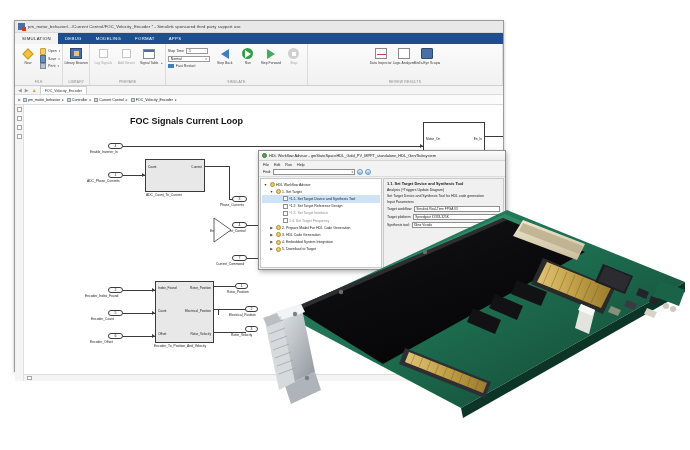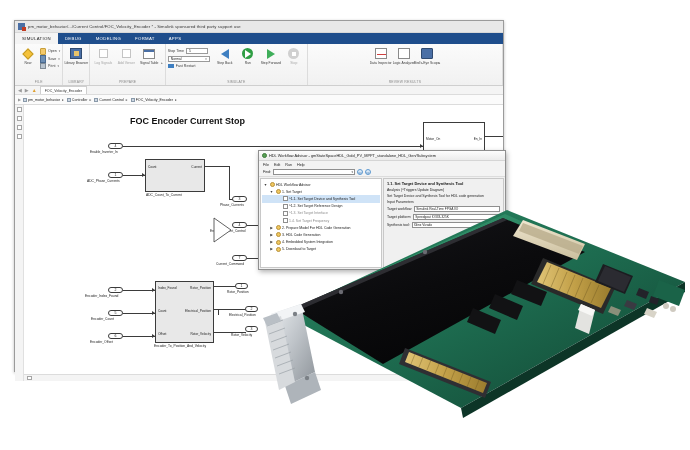--- a/index.html
+++ b/index.html
@@ -355,21 +355,21 @@
     <div class="canvaswrap">
       <div class="leftrail">
         <div class="railico"></div>
         <div class="railico"></div>
         <div class="railico"></div>
         <div class="railico"></div>
       </div>
 
       <div class="canvas">
 
-        <div class="dtitle" style="left:106px; top:11px;">FOC Encoder Current Stop</div>
+        <div class="dtitle" style="left:106px; top:11px;">FOC Signals Current Loop</div>
 
         <div class="port" style="left:84px; top:38px; width:15px;">4</div>
         <div class="plabel" style="left:66px; top:45px;">Enable_Inverter_In</div>
         <div class="wire h" style="left:99px; top:41px; width:300px;"></div>
         <div class="arrowhead" style="left:396px; top:39px;"></div>
 
         <div class="port" style="left:84px; top:67px; width:15px;">1</div>
         <div class="plabel" style="left:63px; top:74px;">ADC_Phase_Currents</div>
         <div class="wire h" style="left:99px; top:70px; width:22px;"></div>
         <div class="arrowhead" style="left:118px; top:68px;"></div>

